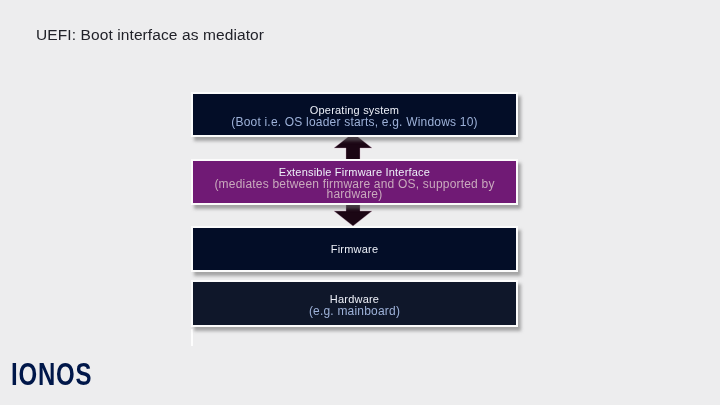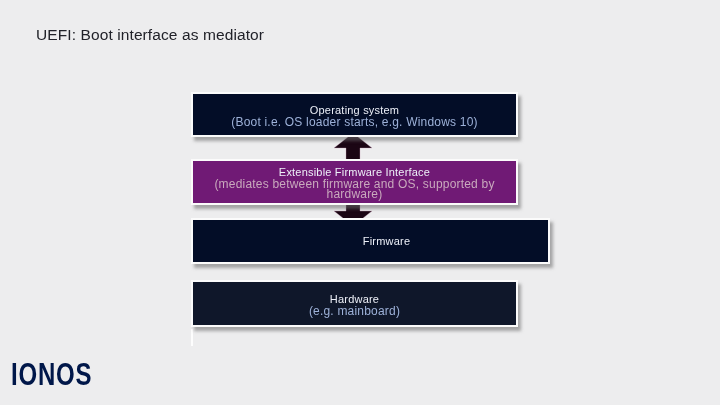--- a/index.html
+++ b/index.html
@@ -44,21 +44,21 @@
     line-height: 14px;
     letter-spacing: 0.2px;
   }
   .layer-sublabel {
     font-size: 12px;
     line-height: 10px;
     letter-spacing: 0.2px;
   }
   #box-os       { top: 92px;  height: 41px; }
   #box-efi      { top: 159px; height: 42px; }
-  #box-firmware { top: 218px; height: 42px; padding-left: 32px; }
+  #box-firmware { top: 226px; height: 42px; }
   #box-hardware { top: 280px; height: 43px; }
   .double-arrow {
     position: absolute;
     left: 327px;
     top: 133px;
     z-index: 1;
   }
   .cursor-artifact {
     position: absolute;
     left: 191px;

